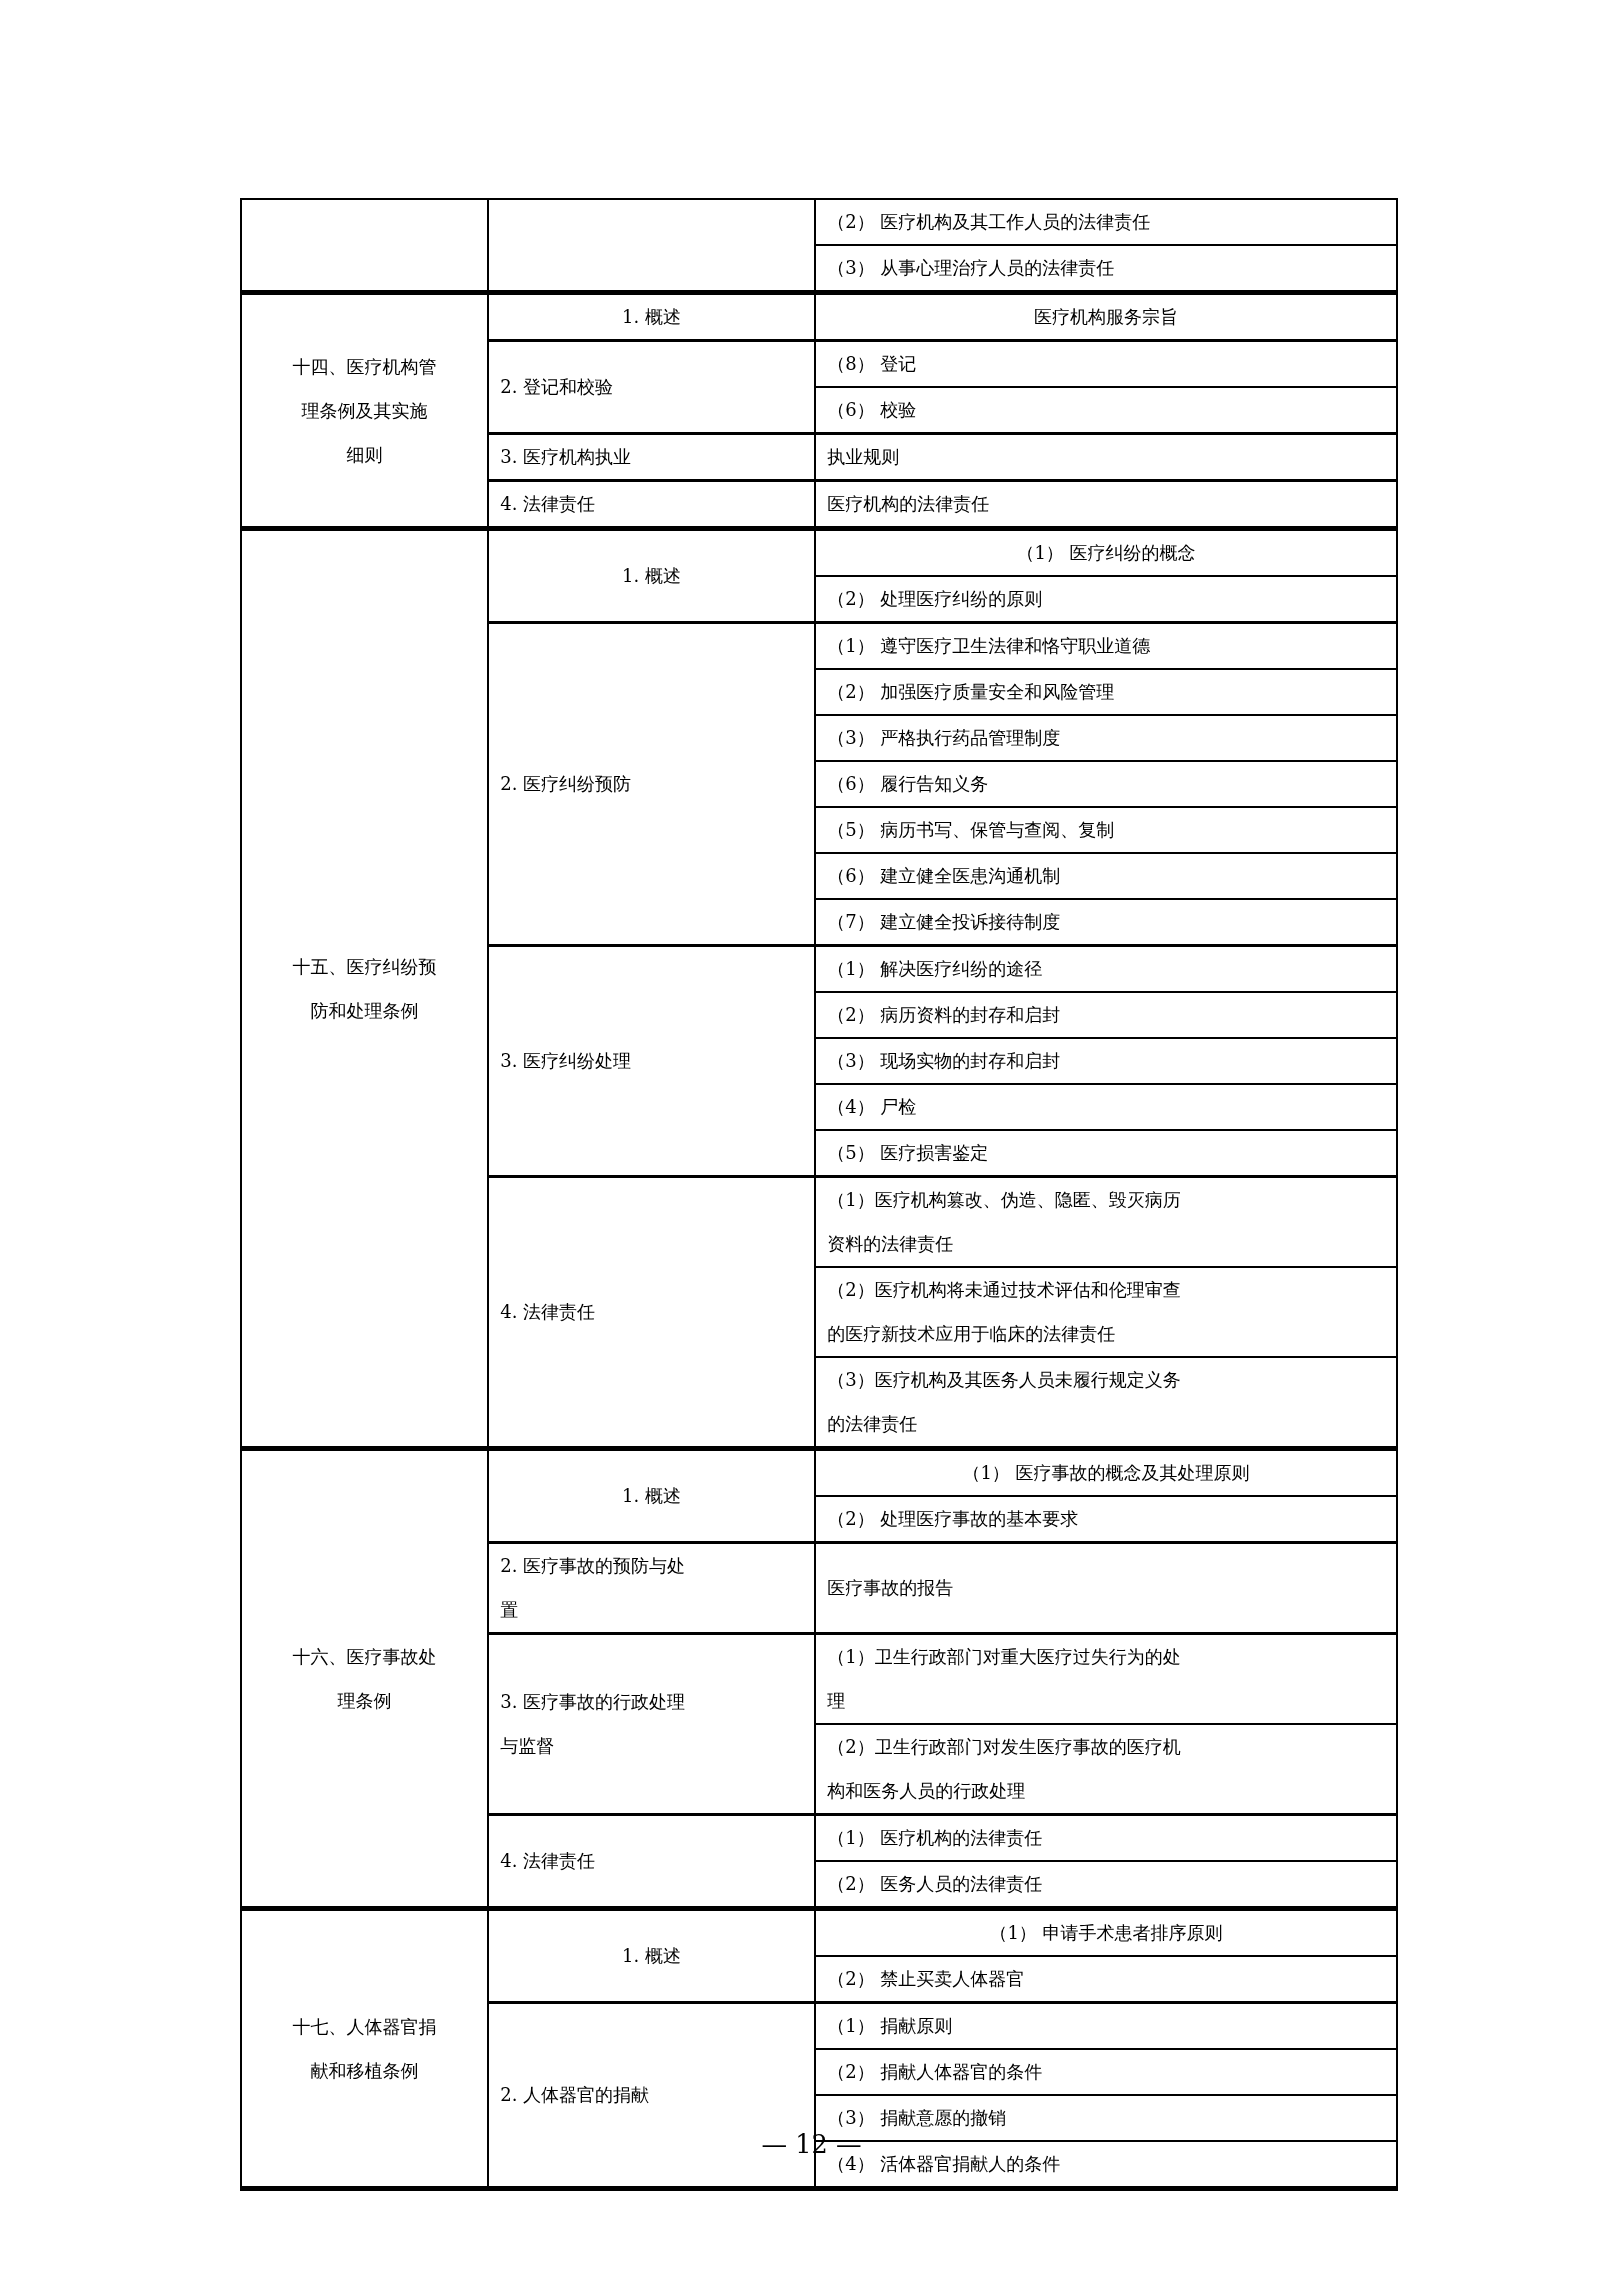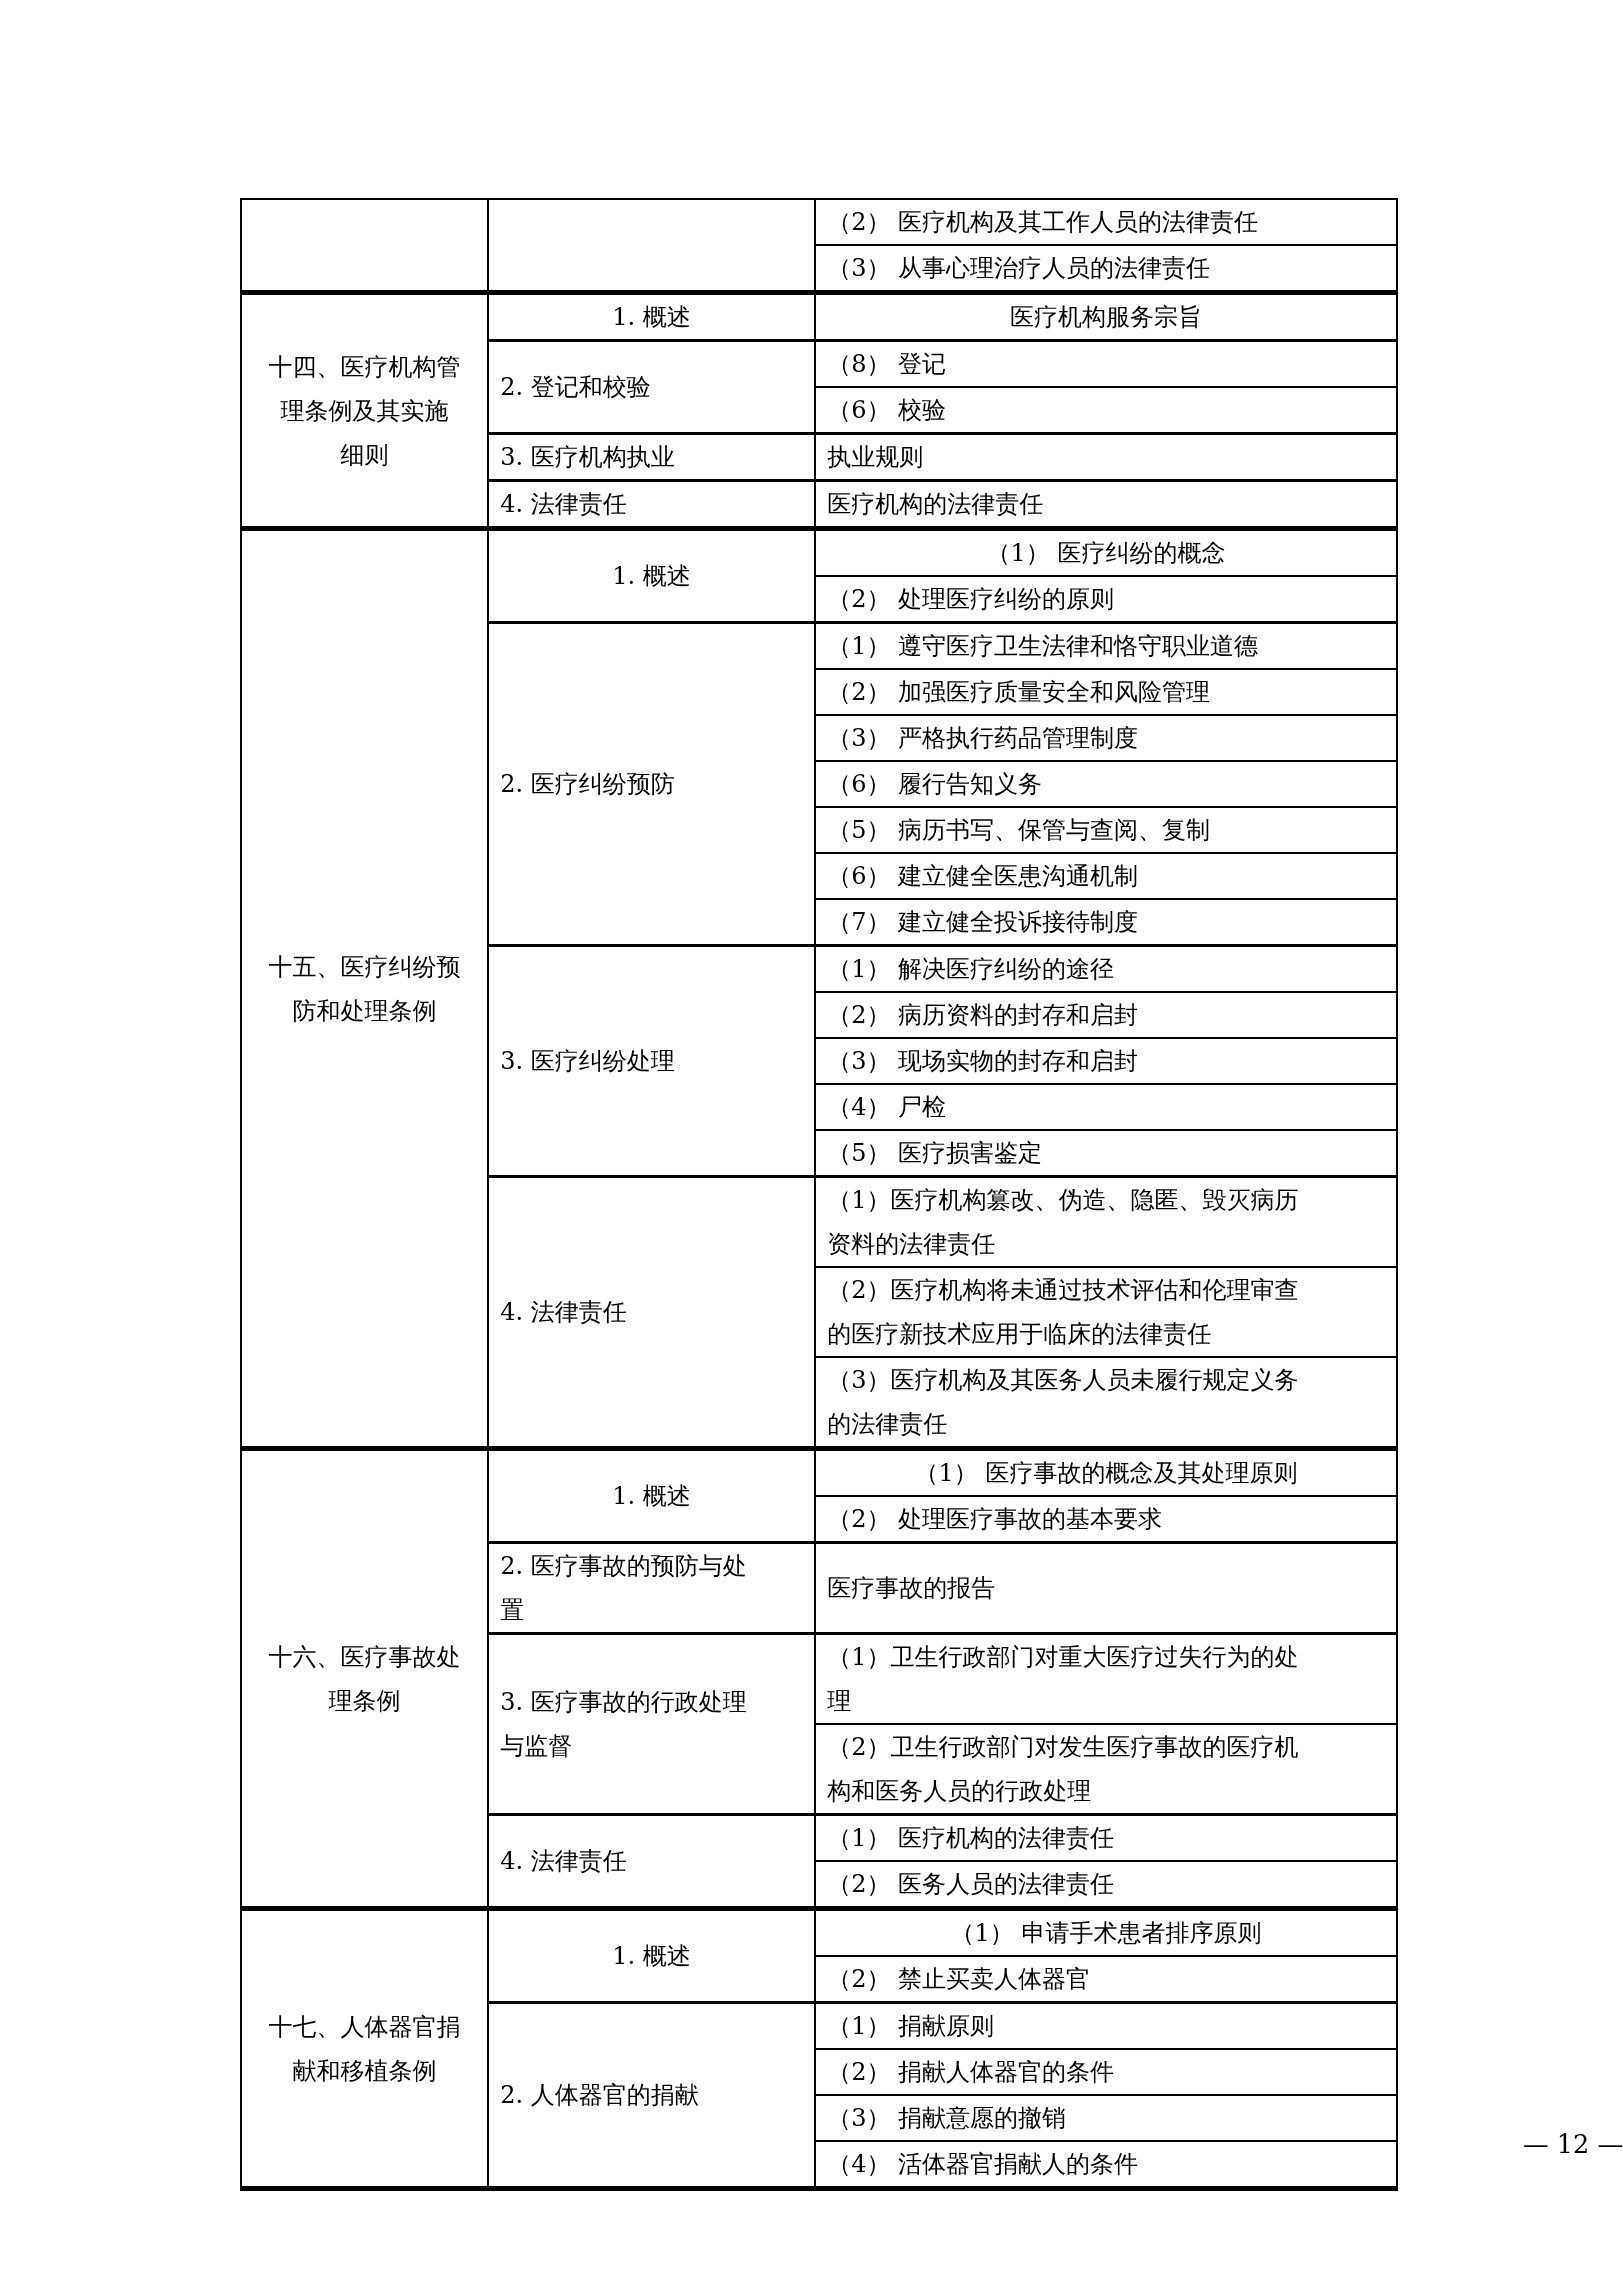--- a/index.html
+++ b/index.html
@@ -14,34 +14,34 @@
     width: 1156px;
     border-collapse: collapse; table-layout: fixed;
     border-left: 2.6px solid #000; border-right: 2.6px solid #000;
     border-top: 2px solid #000; border-bottom: 5.1px solid #000;
   }
   col.c1 { width: 247px; }
   col.c2 { width: 327px; }
   col.c3 { width: 582px; }
   td {
     border: 2px solid #000;
-    font-size: 24px; line-height: 44px;
+    font-size: 18px; line-height: 44px;
     vertical-align: middle;
     white-space: pre-line;
     padding: 0 11.2px;
     overflow: hidden;
   }
   td.ch-cell { padding: 0 6px; }
   tr.h1 { height: 44px; }
   tr.h2 { height: 88px; }
   tr.sec > td { border-top-width: 3.6px; }
   tr.ch  > td { border-top-width: 5.1px; text-align: center; }
   .pagenum {
     position: absolute; top: 2122px; left: 0;
-    width: 1623px; text-align: right;
+    width: 1623px; text-align: center;
     font-size: 25.6px; line-height: 44px;
   }
 </style>
 </head>
 <body>
 
 <table class="syllabus">
   <colgroup>
       <col class="c1">
       <col class="c2">

